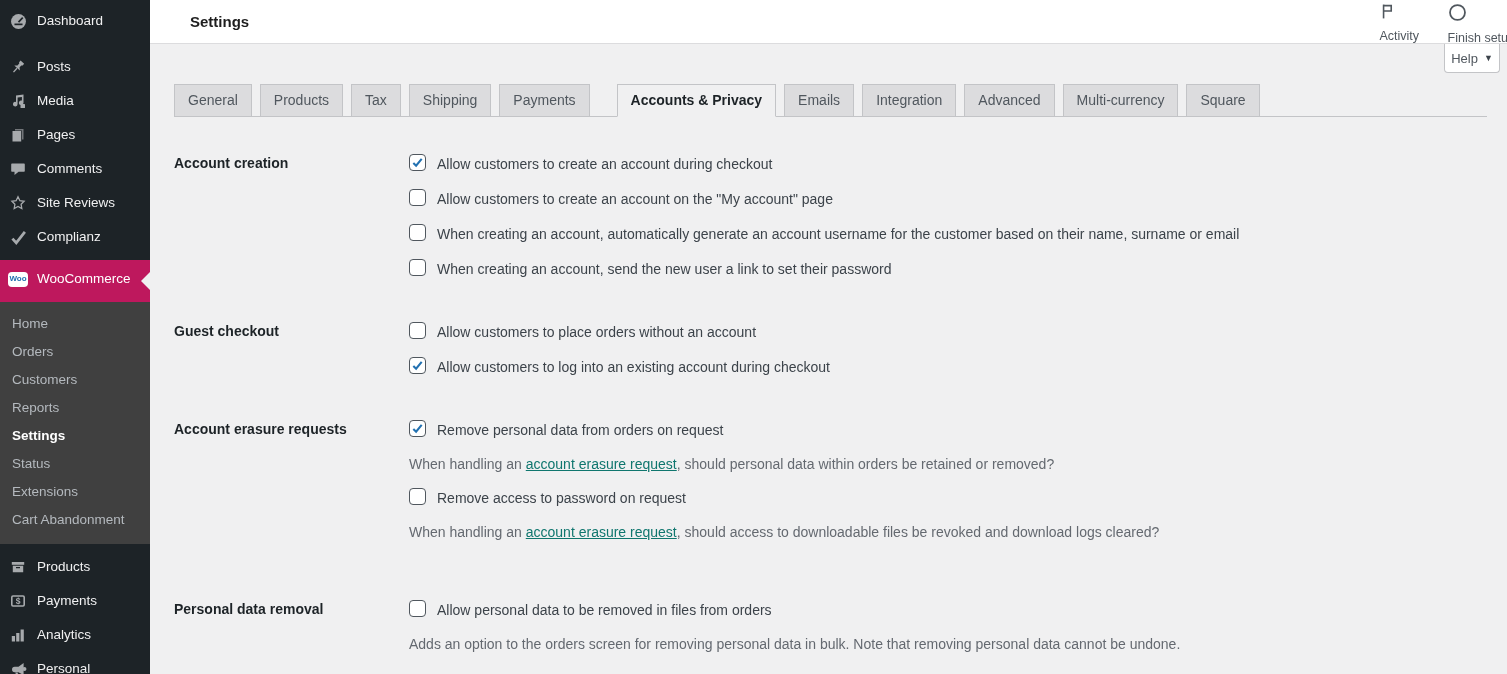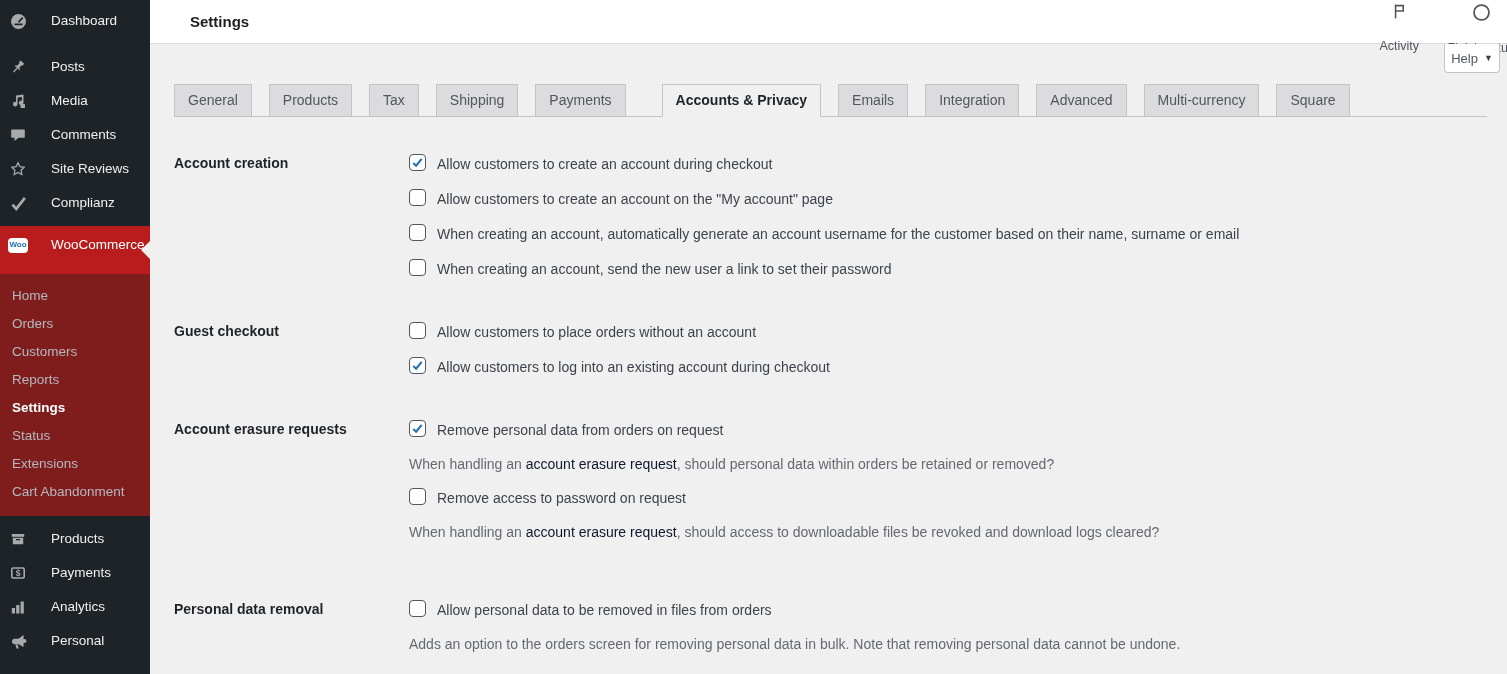--- a/index.html
+++ b/index.html
@@ -8,72 +8,72 @@
     display: flex;
     font-family: "Liberation Sans", sans-serif;
     font-size: 14px;
     background: #f0f0f1;
     color: #3c434a;
   }
 
   
   .sidebar { width: 150px; flex-shrink: 0; background: #1d2327; padding-top: 4px; }
   .mi {
-    display: flex; align-items: center; gap: 23px;
+    display: flex; align-items: center; gap: 9px;
     padding: 7px 8px; color: #f0f0f1; font-size: 13.5px;
     text-decoration: none; cursor: pointer; line-height: 20px;
   }
   .mi-icon { width: 20px; height: 18px; display: flex; align-items: center; justify-content: center; flex-shrink: 0; }
   .menu-sep { height: 12px; }
   .menu-sep-sm { height: 6px; }
-  .mi-active { position: relative; background: #b91c1c; color: #fff; padding-top: 9px; padding-bottom: 19px; }
+  .mi-active { position: relative; background: #be185d; color: #fff; padding-top: 9px; padding-bottom: 13px; }
   .mi-active::after {
     content: ""; position: absolute; right: 0; top: 50%; margin-top: -9px;
     border-top: 9px solid transparent; border-bottom: 9px solid transparent;
     border-right: 9px solid #f0f0f1;
   }
   .woo-badge {
     background: #fff; color: #2271b1; border-radius: 4px;
     font-size: 8px; font-weight: bold; width: 22px; height: 15px;
     display: flex; align-items: center; justify-content: center;
   }
-  .submenu { background: #7f1d1d; padding: 8px 16px 10px 0; }
+  .submenu { background: #404040; padding: 8px 16px 10px 0; }
   .smi {
     display: block; padding: 4px 8px 4px 12px; color: #b4b9be;
     font-size: 13.5px; line-height: 20px; text-decoration: none; cursor: pointer;
   }
   .smi.current { color: #fff; font-weight: bold; }
 
   
   .main { flex: 1; position: relative; min-width: 0; }
   .topbar {
     height: 44px; background: #fff; border-bottom: 1px solid #dcdcde;
     display: flex; align-items: center; position: relative;
   }
   .topbar-title { margin-left: 40px; font-size: 15px; font-weight: 600; color: #1e1e1e; }
   .tb-action {
     position: absolute; top: 3px; display: flex; flex-direction: column;
-    align-items: center; gap: 16px; cursor: pointer; color: #50575e;
+    align-items: flex-start; gap: 6px; cursor: pointer; color: #50575e;
   }
   .tb-action .tb-label { font-size: 12.5px; white-space: nowrap; }
   .tb-activity { right: 88px; }
   .tb-finish { right: -8px; }
   .help-btn {
     position: absolute; top: 44px; right: 7px; z-index: 5;
     width: 56px; height: 29px; background: #fff;
     border: 1px solid #c3c4c7; border-top: none; border-radius: 0 0 4px 4px;
     display: flex; align-items: center; justify-content: center; gap: 6px;
     font-family: inherit; font-size: 13px; color: #50575e; cursor: pointer;
   }
   .help-caret { font-size: 9px; color: #3c434a; }
 
   .content { padding: 40px 20px 0 24px; }
 
   
-  .tabs { display: flex; gap: 17px; border-bottom: 1px solid #c3c4c7; align-items: flex-end; }
+  .tabs { display: flex; gap: 8px; border-bottom: 1px solid #c3c4c7; align-items: flex-end; }
   .tab {
     display: inline-block; padding: 7px 13px; margin-bottom: -1px;
     background: #dcdcde; border: 1px solid #c3c4c7;
     color: #50575e; font-size: 14px; font-weight: 500;
     text-decoration: none; cursor: pointer; white-space: nowrap; line-height: 17px;
   }
   .tab.active {
     background: #f0f0f1; border-bottom-color: #f0f0f1;
     color: #1d2327; font-weight: 600; margin-left: 19px;
   }
@@ -87,21 +87,21 @@
   .opt:last-child { margin-bottom: 0; }
   .checkbox {
     width: 17px; height: 17px; flex-shrink: 0; margin-right: 11px; margin-top: 0;
     background: #fff; border: 1.4px solid #50575e; border-radius: 4px;
     display: flex; align-items: center; justify-content: center;
   }
   .checkbox svg { display: none; }
   .checkbox.checked svg { display: block; }
   .opt-text { color: #3c434a; line-height: 18px; padding-top: 1px; }
   .opt-desc { color: #646970; margin: 0 0 15px 0; line-height: 18px; }
-  .opt-desc a { color: #0f172a; cursor: pointer; }
+  .opt-desc a { color: #0f766e; text-decoration: underline; cursor: pointer; }
 </style>
 </head>
 <body>
 
 <aside class="sidebar">
 
   <a class="mi">
     <span class="mi-icon">
       <svg width="17" height="17" viewBox="0 0 16 16">
           <circle cx="8" cy="8" r="7" fill="#a7aaad"></circle>
@@ -129,20 +129,29 @@
   <a class="mi">
     <span class="mi-icon">
       <svg width="16" height="16" viewBox="0 0 16 16" fill="#a7aaad">
           <path d="M6 2.5l7.5-1v8.3a2.3 2.3 0 1 1-1.6-2.2V4l-4.3.6v6.5A2.3 2.3 0 1 1 6 8.9z"></path>
           <rect x="10.5" y="11" width="4.5" height="4" rx="0.5"></rect>
         </svg>
     </span>
     <span>Media</span>
   </a>
 
+  <a class="mi">
+    <span class="mi-icon">
+      <svg width="16" height="16" viewBox="0 0 16 16">
+          <rect x="2.5" y="4" width="8.7" height="10.5" fill="#a7aaad"></rect>
+          <path d="M5 2h8.5v10.5h-1.5V3.5H5z" fill="#73767a"></path>
+        </svg>
+    </span>
+    <span>Pages</span>
+  </a>
 
   <a class="mi">
     <span class="mi-icon">
       <svg width="16" height="16" viewBox="0 0 16 16" fill="#a7aaad">
           <path d="M2.2 2.5h11.6c.6 0 1 .4 1 1v6.2c0 .6-.4 1-1 1H8.6l-4.1 3.4v-3.4H2.2c-.6 0-1-.4-1-1V3.5c0-.6.4-1 1-1z"></path>
         </svg>
     </span>
     <span>Comments</span>
   </a>
 

